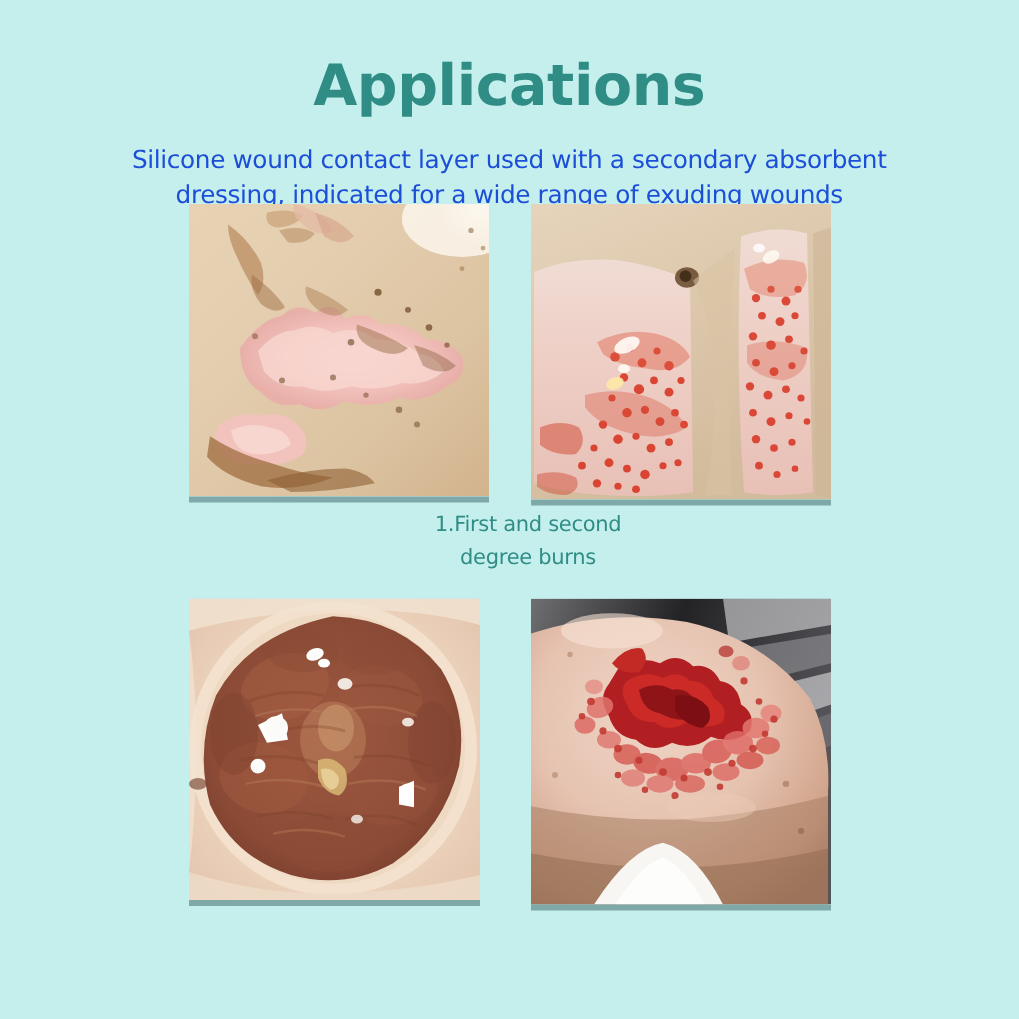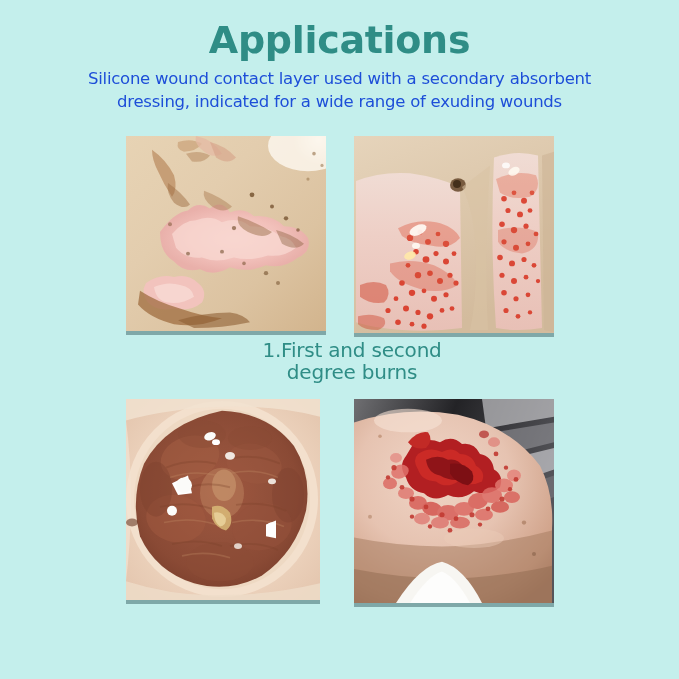--- a/index.html
+++ b/index.html
@@ -30,21 +30,21 @@
     width: 679px;
     text-align: center;
   }
   .title {
     font-family: "DejaVu Sans", sans-serif;
     font-size: 38px;
     font-weight: bold;
     color: #2f8d86;
     letter-spacing: -0.3px;
     line-height: 44px;
-    margin: 0;
+    margin: 17px;
   }
   .subtitle {
     font-family: "DejaVu Sans", sans-serif;
     font-size: 16.5px;
     font-weight: 400;
     color: #1d4ed8;
     line-height: 22.5px;
     margin: 6px auto 0 auto;
     width: 560px;
     letter-spacing: -0.25px;
@@ -73,21 +73,21 @@
     height: 100%;
     overflow: hidden;
     border-bottom: 4px solid #7fa8a8;
     box-sizing: border-box;
   }
   .photo svg { display: block; width: 100%; height: 100%; }
 
   .caption {
     position: absolute;
     font-family: "DejaVu Sans", sans-serif;
-    font-size: 20px;
+    font-size: 14px;
     color: #2f8d86;
     line-height: 22px;
     text-align: center;
     letter-spacing: -0.2px;
     white-space: pre-line;
   }
   .cap-1 { left: 96px;  top: 203px; width: 260px; }
 </style>
 </head>
 <body>

